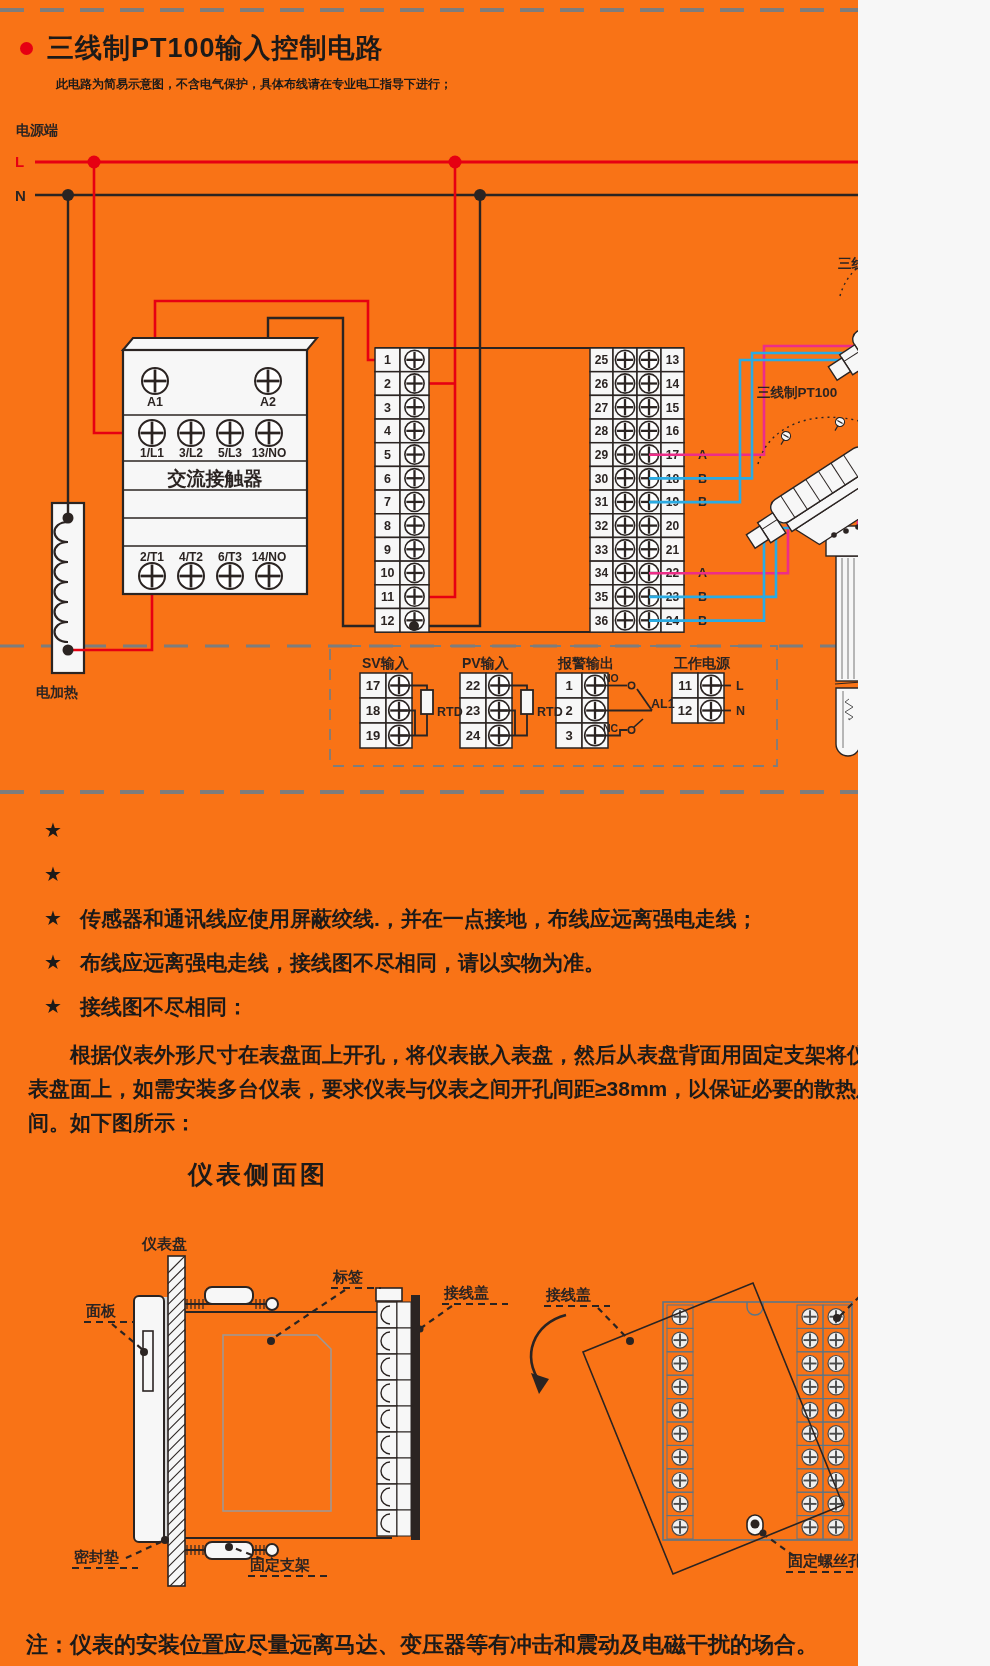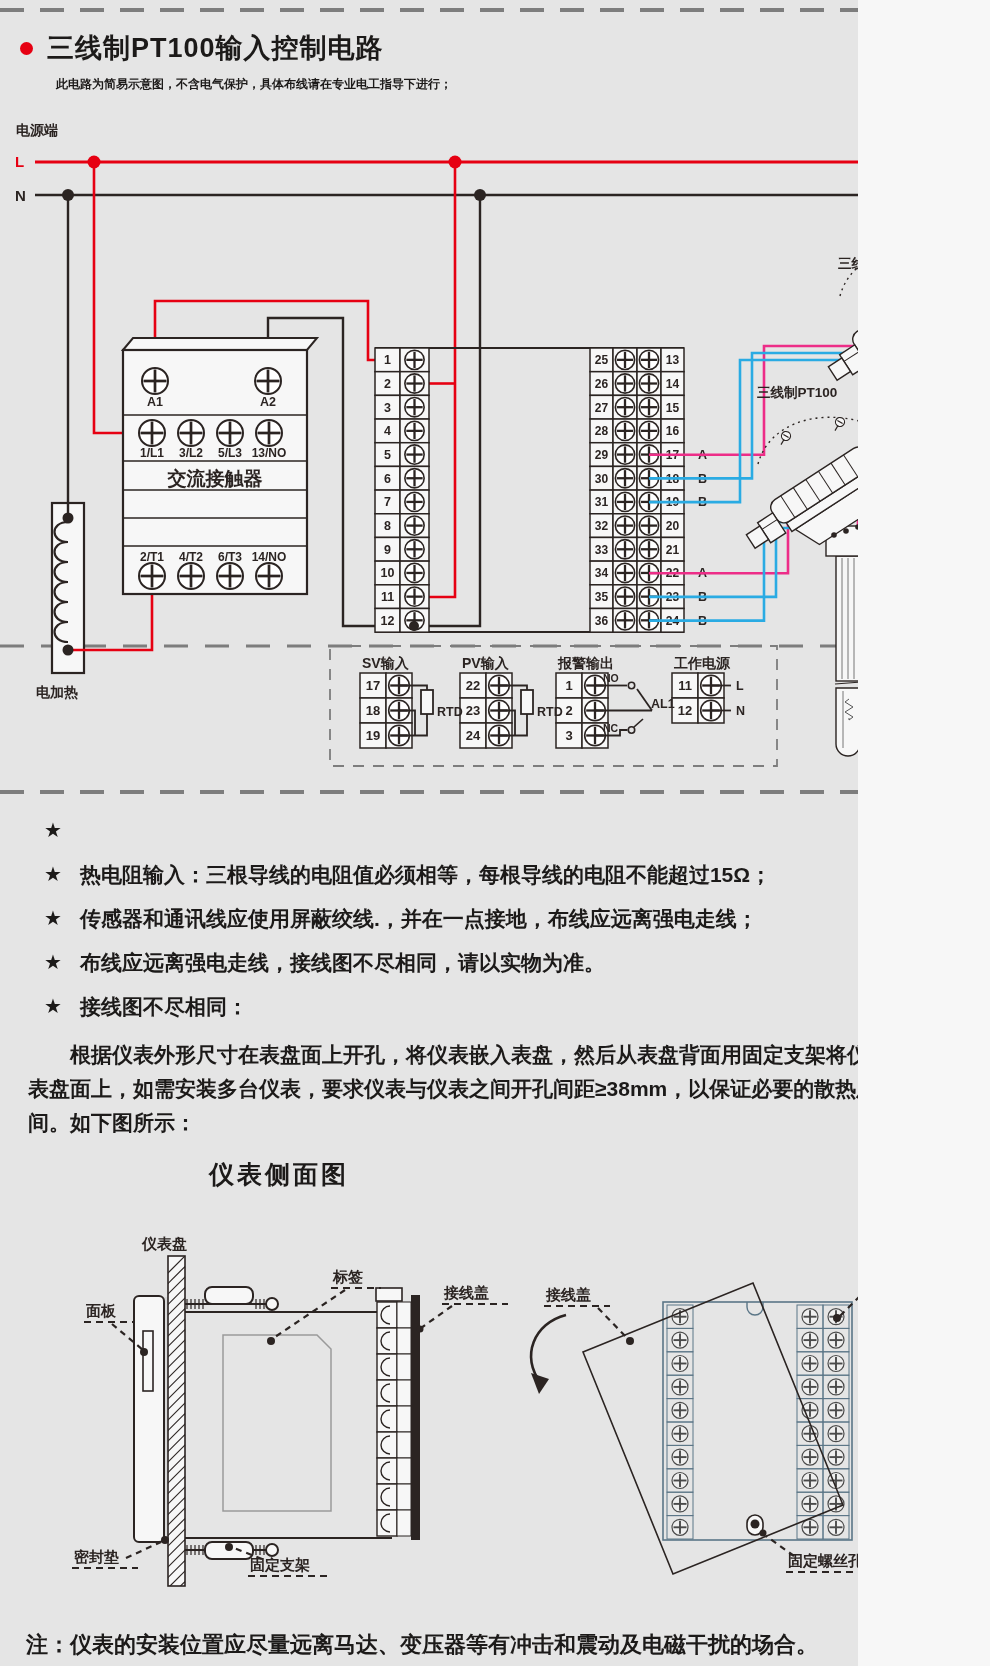--- a/index.html
+++ b/index.html
@@ -1,30 +1,30 @@
 <!DOCTYPE html>
 <html><head>
 <meta charset="utf-8">
 <style>
   html,body{margin:0;padding:0;background:#f7f7f7;}
-  .page{position:relative;width:858px;height:1666px;background:#e5e5e5;overflow:hidden;
+  .page{position:relative;width:858px;height:1666px;background:#f97316;overflow:hidden;
         font-family:"Liberation Sans","DejaVu Sans",sans-serif;color:#1c1a19;}
   .dash-line{position:absolute;left:0;width:990px;height:4px;
      background:repeating-linear-gradient(90deg,#7d7d7d 0 24px,transparent 24px 40px);}
   .title-row{position:absolute;left:20px;top:30px;display:flex;align-items:center;}
   .title-dot{width:13px;height:13px;border-radius:50%;background:#e60012;margin-right:14px;}
   .title-row h1{font-size:27px;font-weight:700;margin:0;letter-spacing:1px;}
   .subtitle{position:absolute;left:56px;top:76px;font-size:12px;font-weight:700;}
   svg{position:absolute;left:0;}
   .notes{position:absolute;left:44px;top:816px;width:920px;}
   .note-item{display:flex;align-items:flex-start;margin-bottom:15px;font-size:21px;font-weight:700;line-height:29px;}
   .note-item .star{margin-right:18px;font-size:20px;}
   .para{position:absolute;left:28px;top:1038px;width:934px;font-size:21px;font-weight:700;
         line-height:34px;text-indent:2em;}
-  .fig-title{position:absolute;left:209px;top:1158px;font-size:25px;font-weight:700;letter-spacing:3px;
+  .fig-title{position:absolute;left:188px;top:1158px;font-size:25px;font-weight:700;letter-spacing:3px;
         font-family:"Liberation Serif","DejaVu Serif",serif;}
   .bottom-note{position:absolute;left:26px;top:1630px;font-size:22px;font-weight:700;}
   text{fill:#2b2422;font-family:"Liberation Sans","DejaVu Sans",sans-serif;}
   .t14{font-size:14px;font-weight:700;}
   .t13{font-size:13.5px;font-weight:700;}
   .t12{font-size:12.5px;font-weight:700;}
   .t11{font-size:10.5px;font-weight:700;}
   .t15{font-size:15px;font-weight:700;}
   .t19{font-size:19px;font-weight:700;}
   .red{fill:#e60012;}
@@ -563,21 +563,20 @@
   </svg>
 
   <div class="dash-line" style="top:790px"></div>
 
   <div class="notes">
     <div class="note-item">
       <span class="star">★</span>
       </div>
     <div class="note-item">
       <span class="star">★</span>
-      <span>热电阻输入：三根导线的电阻值必须相等，每根导线的电阻不能超过15Ω；</span>
       </div>
     <div class="note-item">
       <span class="star">★</span>
       <span>传感器和通讯线应使用屏蔽绞线.，并在一点接地，布线应远离强电走线；</span>
       </div>
     <div class="note-item">
       <span class="star">★</span>
       <span>布线应远离强电走线，接线图不尽相同，请以实物为准。</span>
       </div>
     <div class="note-item">

